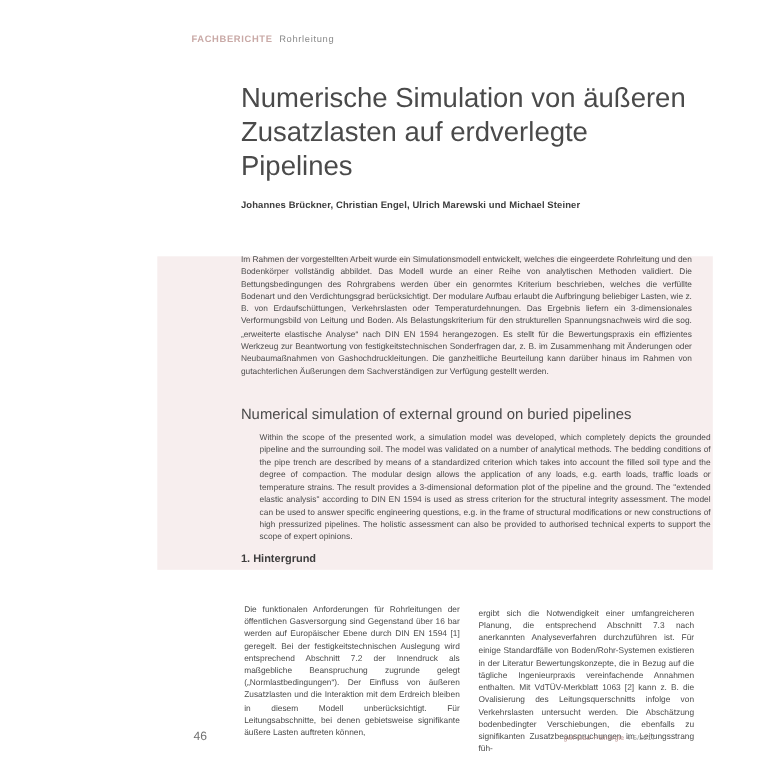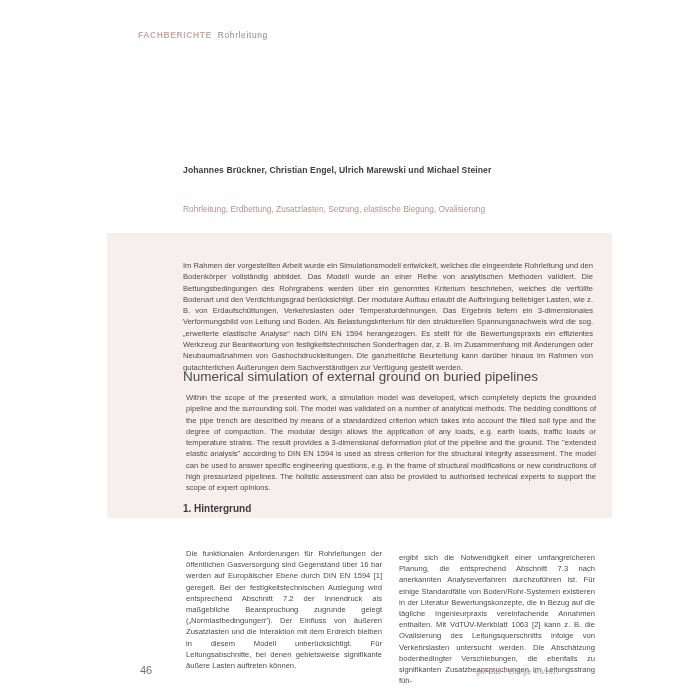--- a/index.html
+++ b/index.html
@@ -12,20 +12,21 @@
     background: #ffffff;
     font-family: "Liberation Sans", sans-serif;
     color: #3b3b3b;
     overflow: hidden;
   }
   .page {
     position: relative;
     width: 648px;
     height: 700px;
     box-sizing: border-box;
+    margin-left: 36px;
   }
 
   
   .runhead {
     position: absolute;
     top: 30px;
     left: 138px;
     font-size: 8.5px;
     letter-spacing: 0.6px;
   }
@@ -44,21 +45,21 @@
     top: 74px;
     left: 183px;
     width: 420px;
     font-size: 25px;
     line-height: 31px;
     color: #4a4a4a;
     font-weight: 400;
   }
   .authors {
     position: absolute;
-    top: 165px;
+    top: 181px;
     left: 183px;
     width: 430px;
     font-size: 8.6px;
     font-weight: bold;
     color: #3d3d3d;
     letter-spacing: 0.1px;
   }
   .keywords {
     position: absolute;
     top: 204px;
@@ -72,40 +73,40 @@
   .abstract-panel {
     position: absolute;
     top: 233px;
     left: 107px;
     width: 505px;
     height: 285px;
     background: #f7eeee;
   }
   .abs-de {
     position: absolute;
-    top: 260px;
+    top: 230px;
     left: 183px;
     width: 410px;
     font-size: 7.6px;
     line-height: 11.3px;
     color: #4c4c4c;
     text-align: justify;
   }
   .abs-en-title {
     position: absolute;
     top: 369px;
     left: 183px;
     width: 420px;
     font-size: 13.5px;
     color: #4a4a4a;
   }
   .abs-en {
     position: absolute;
     top: 392px;
-    left: 186px;
+    left: 200px;
     width: 410px;
     font-size: 7.6px;
     line-height: 11.3px;
     color: #4c4c4c;
     text-align: justify;
   }
 
   
   .body-heading {
     position: absolute;
@@ -147,24 +148,24 @@
 </style>
 </head>
 <body>
 
 <div class="page">
 
   <div class="runhead">
     <span class="section">FACHBERICHTE</span><span class="topic">Rohrleitung</span>
   </div>
 
+  <div class="title">Numerische Simulation von äußeren Zusatzlasten auf erdverlegte Pipelines</div>
 
   <div class="authors">Johannes Brückner, Christian Engel, Ulrich Marewski und Michael Steiner</div>
 
-  <div class="keywords">Rohrleitung, Erdbettung, Zusatzlasten, Setzung, elastische Biegung, Ovalisierung</div>
 
   <div class="abstract-panel"></div>
 
   <div class="abs-de">Im Rahmen der vorgestellten Arbeit wurde ein Simulationsmodell entwickelt, welches die eingeerdete Rohrleitung und den Bodenkörper vollständig abbildet. Das Modell wurde an einer Reihe von analytischen Methoden validiert. Die Bettungsbedingungen des Rohrgrabens werden über ein genormtes Kriterium beschrieben, welches die verfüllte Bodenart und den Verdichtungsgrad berücksichtigt. Der modulare Aufbau erlaubt die Aufbringung beliebiger Lasten, wie z. B. von Erdaufschüttungen, Verkehrslasten oder Temperaturdehnungen. Das Ergebnis liefern ein 3-dimensionales Verformungsbild von Leitung und Boden. Als Belastungskriterium für den strukturellen Spannungsnachweis wird die sog. „erweiterte elastische Analyse“ nach DIN EN 1594 herangezogen. Es stellt für die Bewertungspraxis ein effizientes Werkzeug zur Beantwortung von festigkeitstechnischen Sonderfragen dar, z. B. im Zusammenhang mit Änderungen oder Neubaumaßnahmen von Gashochdruckleitungen. Die ganzheitliche Beurteilung kann darüber hinaus im Rahmen von gutachterlichen Äußerungen dem Sachverständigen zur Verfügung gestellt werden.</div>
 
   <div class="abs-en-title">Numerical simulation of external ground on buried pipelines</div>
 
   <div class="abs-en">Within the scope of the presented work, a simulation model was developed, which completely depicts the grounded pipeline and the surrounding soil. The model was validated on a number of analytical methods. The bedding conditions of the pipe trench are described by means of a standardized criterion which takes into account the filled soil type and the degree of compaction. The modular design allows the application of any loads, e.g. earth loads, traffic loads or temperature strains. The result provides a 3-dimensional deformation plot of the pipeline and the ground. The "extended elastic analysis" according to DIN EN 1594 is used as stress criterion for the structural integrity assessment. The model can be used to answer specific engineering questions, e.g. in the frame of structural modifications or new constructions of high pressurized pipelines. The holistic assessment can also be provided to authorised technical experts to support the scope of expert opinions.</div>
 
   <div class="body-heading">1. Hintergrund</div>

